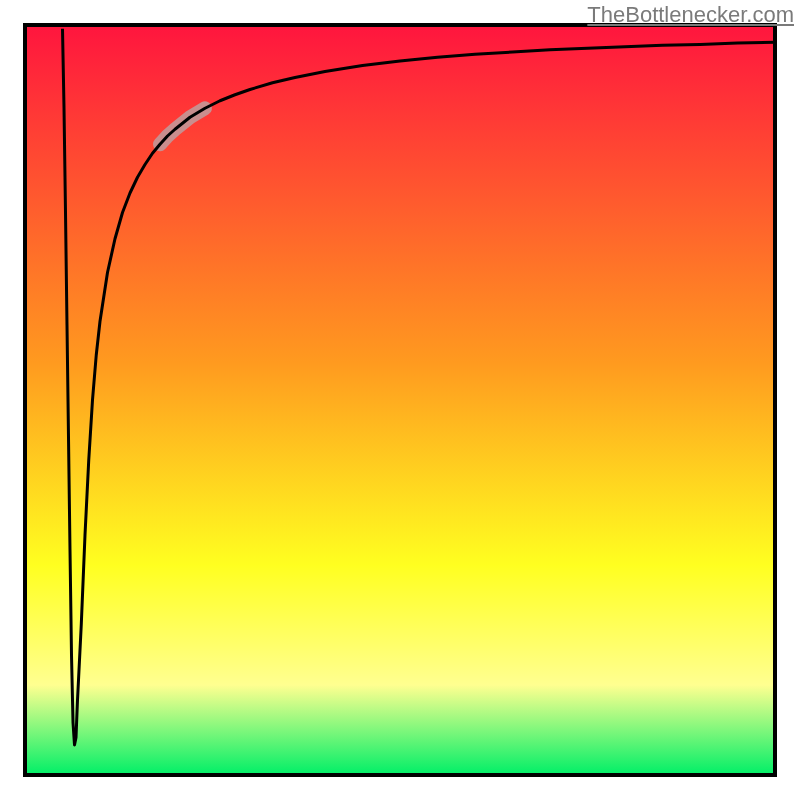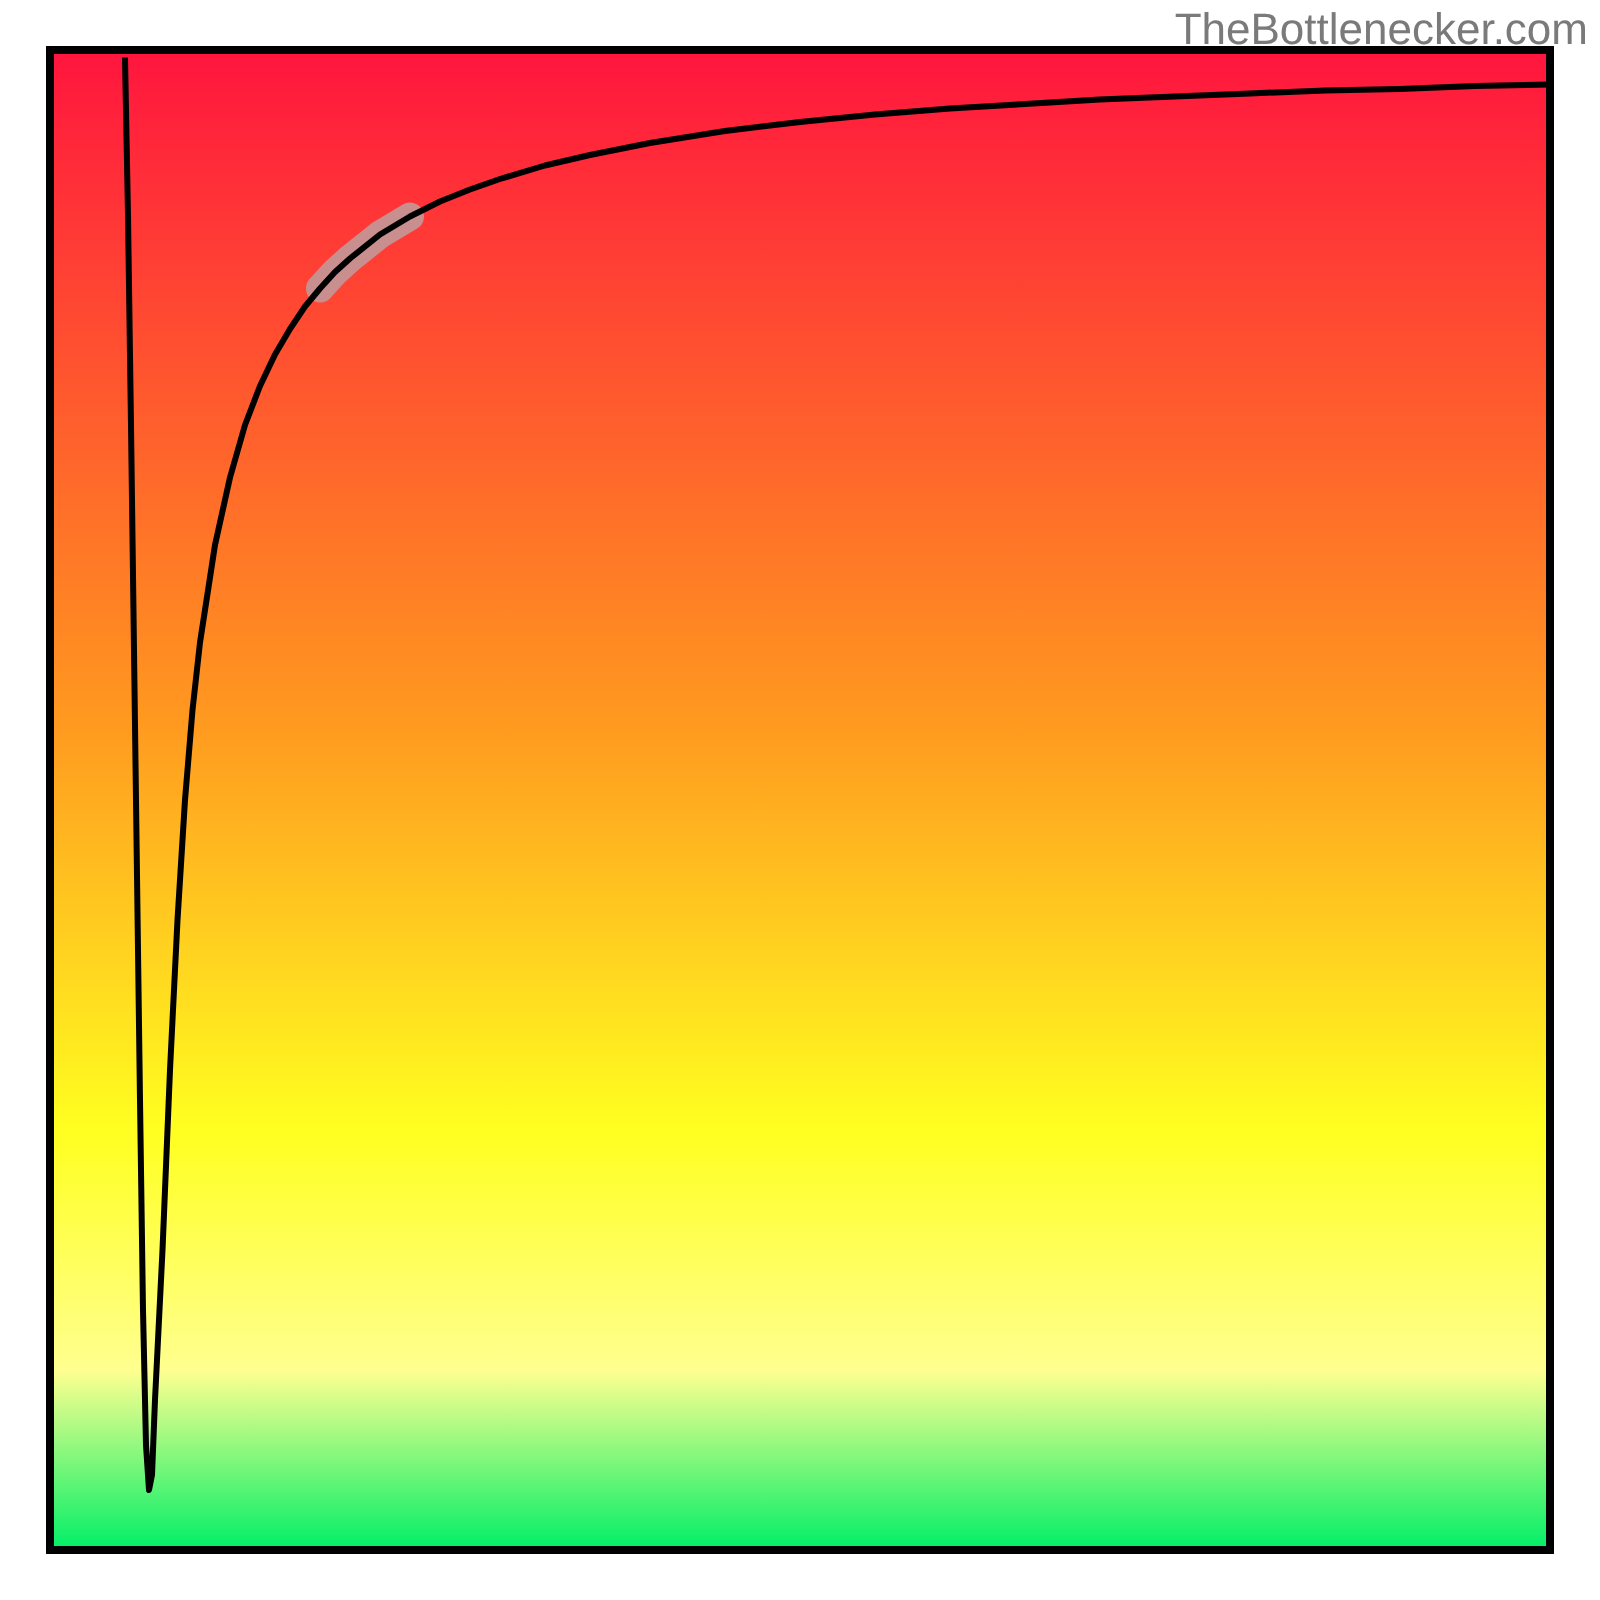--- a/index.html
+++ b/index.html
@@ -18,20 +18,21 @@
   }
   .attribution {
     position: absolute;
     top: 2px;
     right: 6px;
     font-size: 22px;
     font-weight: 500;
     color: #7a7a7a;
     letter-spacing: 0px;
     z-index: 10;
+    text-decoration: underline;
   }
   svg.plot {
     position: absolute;
     left: 0;
     top: 0;
     width: 800px;
     height: 800px;
     display: block;
   }
 </style>

